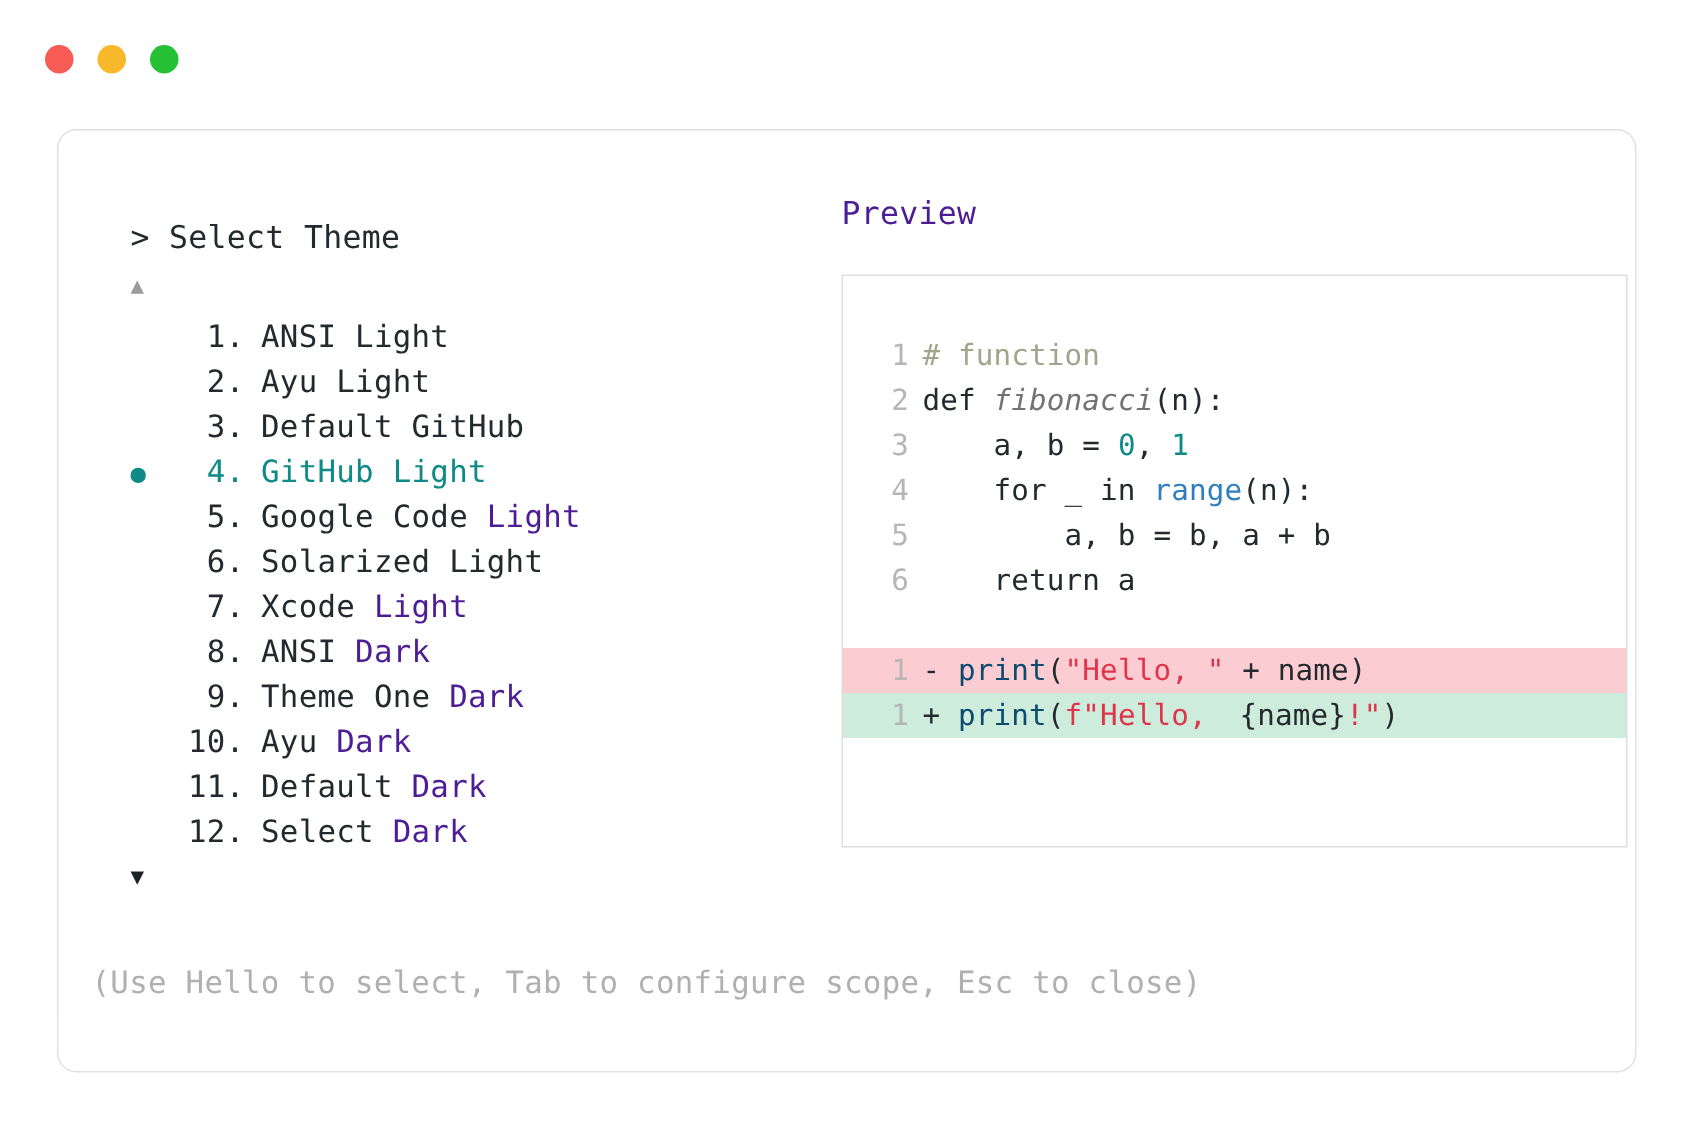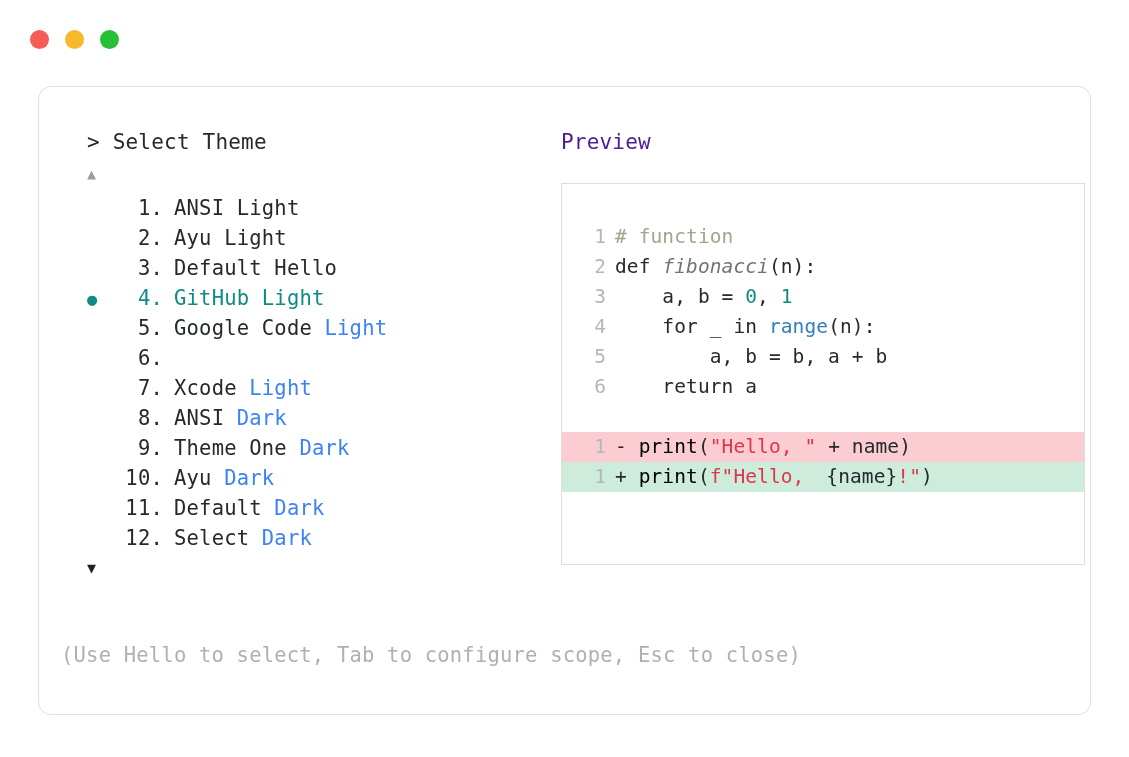--- a/index.html
+++ b/index.html
@@ -59,21 +59,21 @@
   
   .columns {
     position: relative;
     display: block;
     height: 100%;
   }
 
   .col-left {
     position: absolute;
     left: 22px;
-    top: 0;
+    top: 16px;
     width: 470px;
   }
 
   .col-right {
     position: absolute;
     left: 496px;
     top: 0;
     width: 528px;
   }
 
@@ -125,21 +125,21 @@
     width: 46px;
     flex: 0 0 46px;
     text-align: right;
     color: #24292e;
   }
 
   .name-cell {
     margin-left: 11px;
     color: #24292e;
   }
-  .variant-muted { color: #3b82f6; }
+  .variant-muted { color: #4c1d95; }
 
   .theme-row.selected .num-cell,
   .theme-row.selected .num-dot,
   .theme-row.selected .name-cell,
   .theme-row.selected .variant-muted {
     color: #0f8a86;
   }
 
   
   .preview-label {
@@ -179,21 +179,21 @@
   .code-text { padding-left: 9px; color: #24292e; }
 
   
   .tk-comment  { color: #a0a58c; }
   .tk-kw       { color: #24292e; }
   .tk-fn       { color: #737373; font-style: italic; }
   .tk-num      { color: #0f8a86; }
   .tk-builtin  { color: #2f7fbf; }
   .tk-plain    { color: #24292e; }
   .tk-str      { color: #e0344a; }
-  .tk-print    { color: #000000; }
+  .tk-print    { color: #0c4a6e; }
   .tk-strcurly { color: #24292e; margin-left: 10px; }
 
   .code-gap { height: 30px; }
 
   .diff-line { display: flex; align-items: baseline; height: 30px; width: 100%; }
   .diff-line .ln { color: #b6b6b6; }
   .diff-del { background: #fbcdd2; }
   .diff-add { background: #cdecdc; }
   .diff-sign { color: #24292e; }
 
@@ -226,24 +226,24 @@
 
         <div class="col-left">
 
           <div class="prompt-line"><span class="prompt-caret">&gt;</span><span> </span><span>Select Theme</span></div>
 
           <div class="scroll-arrow up">▲</div>
 
           <ul class="theme-list">
               <li class="theme-row"><span class="bullet-cell empty">●</span><span class="num-cell">1.</span><span class="name-cell">ANSI Light</span></li>
               <li class="theme-row"><span class="bullet-cell empty">●</span><span class="num-cell">2.</span><span class="name-cell">Ayu Light</span></li>
-              <li class="theme-row"><span class="bullet-cell empty">●</span><span class="num-cell">3.</span><span class="name-cell">Default Hello</span></li>
+              <li class="theme-row"><span class="bullet-cell empty">●</span><span class="num-cell">3.</span><span class="name-cell">Default GitHub</span></li>
               <li class="theme-row selected"><span class="bullet-cell">●</span><span class="num-cell">4.</span><span class="name-cell">GitHub Light</span></li>
               <li class="theme-row"><span class="bullet-cell empty">●</span><span class="num-cell">5.</span><span class="name-cell">Google Code</span><span class="variant-muted"> Light</span></li>
-              <li class="theme-row"><span class="bullet-cell empty">●</span><span class="num-cell">6.</span></li>
+              <li class="theme-row"><span class="bullet-cell empty">●</span><span class="num-cell">6.</span><span class="name-cell">Solarized Light</span></li>
               <li class="theme-row"><span class="bullet-cell empty">●</span><span class="num-cell">7.</span><span class="name-cell">Xcode</span><span class="variant-muted"> Light</span></li>
               <li class="theme-row"><span class="bullet-cell empty">●</span><span class="num-cell">8.</span><span class="name-cell">ANSI</span><span class="variant-muted"> Dark</span></li>
               <li class="theme-row"><span class="bullet-cell empty">●</span><span class="num-cell">9.</span><span class="name-cell">Theme One</span><span class="variant-muted"> Dark</span></li>
               <li class="theme-row"><span class="bullet-cell empty">●</span><span class="num-cell">10.</span><span class="name-cell">Ayu</span><span class="variant-muted"> Dark</span></li>
               <li class="theme-row"><span class="bullet-cell empty">●</span><span class="num-cell">11.</span><span class="name-cell">Default</span><span class="variant-muted"> Dark</span></li>
               <li class="theme-row"><span class="bullet-cell empty">●</span><span class="num-cell">12.</span><span class="name-cell">Select</span><span class="variant-muted"> Dark</span></li>
             </ul>
 
           <div class="scroll-arrow down">▼</div>
         </div>

